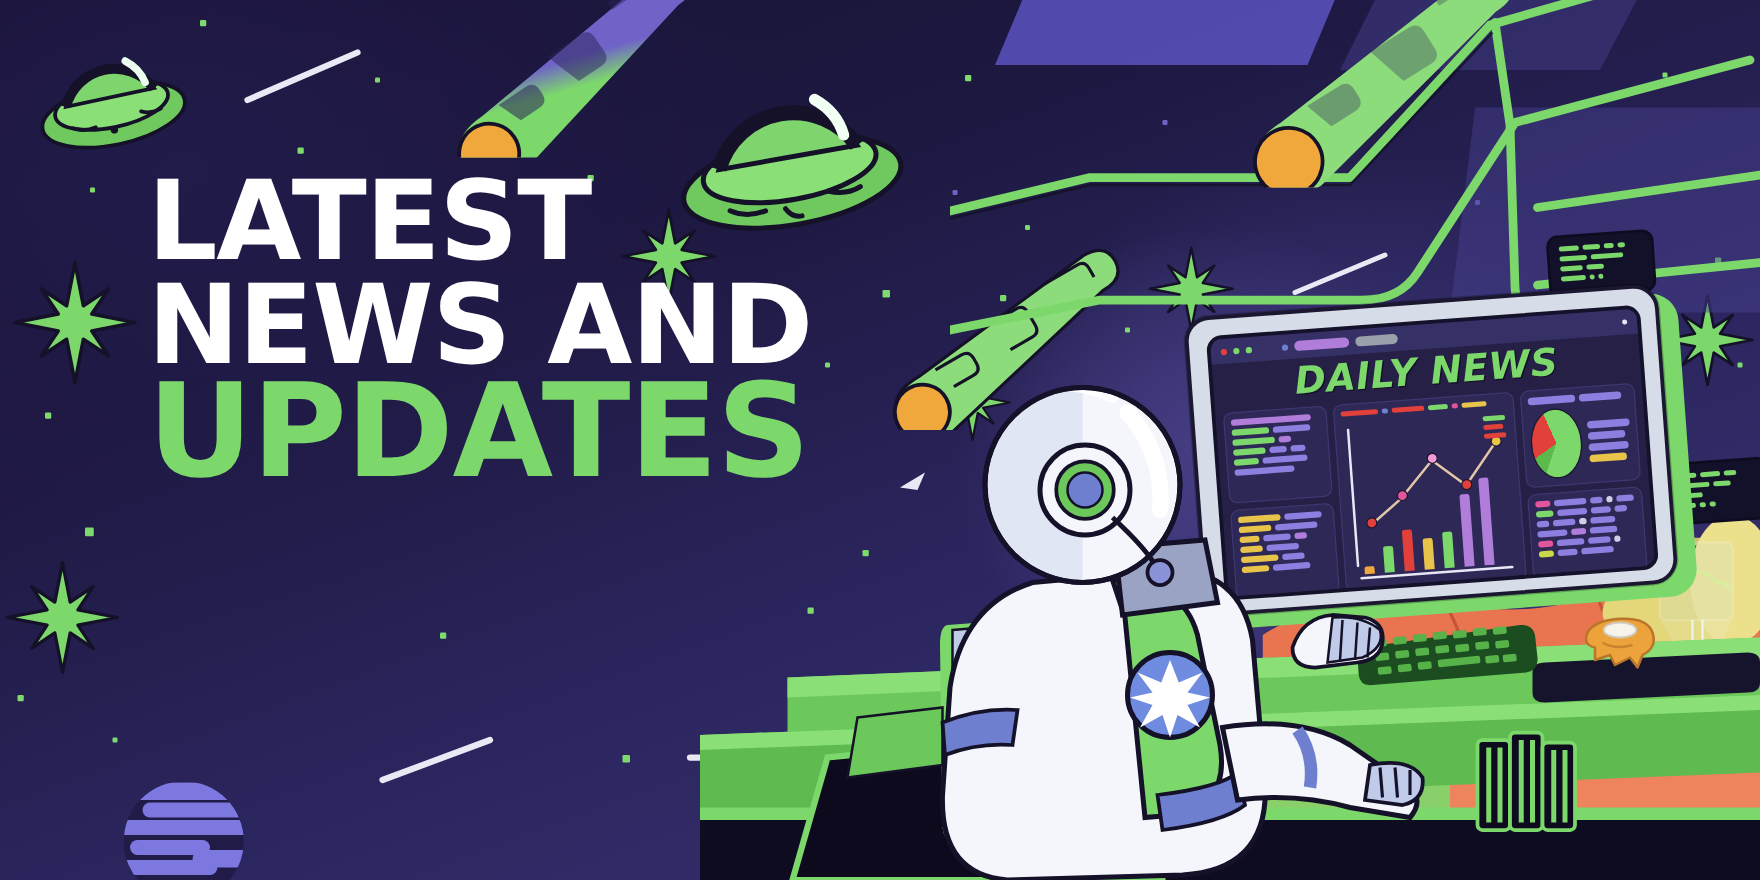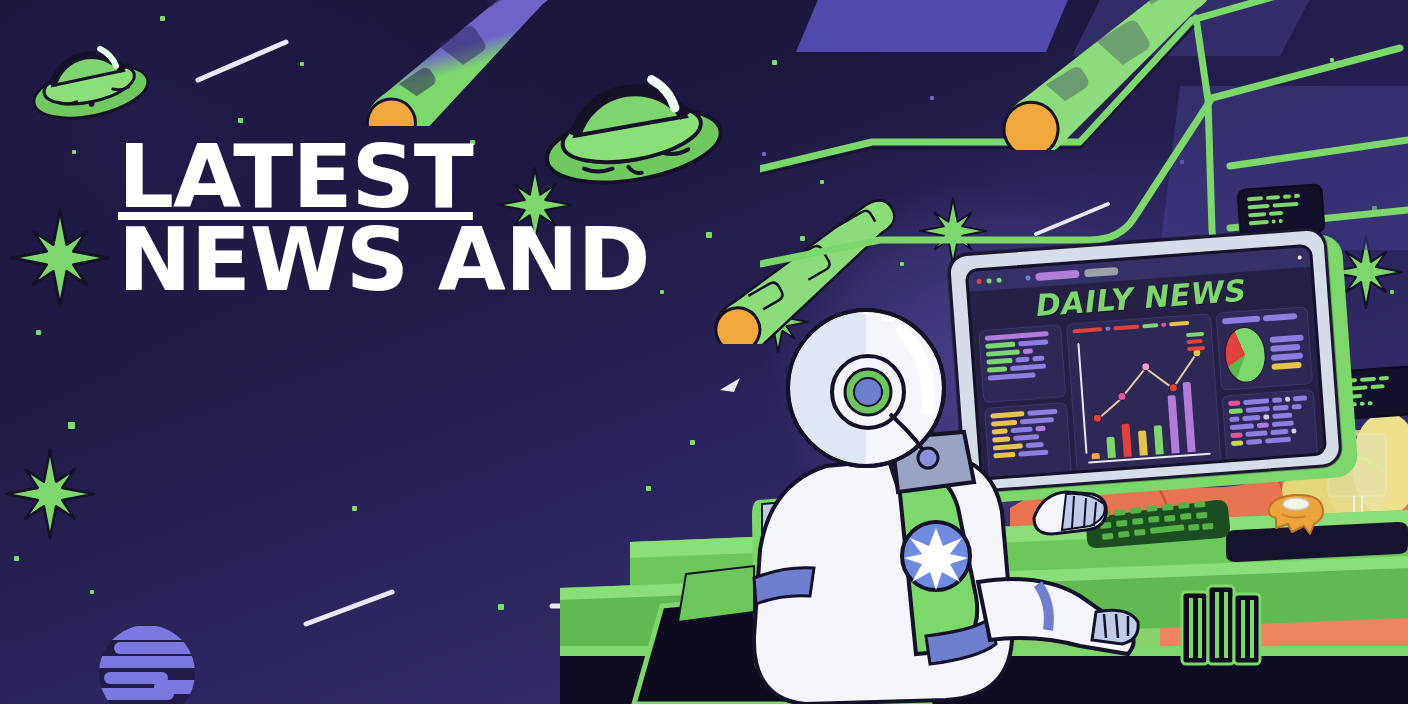--- a/index.html
+++ b/index.html
@@ -26,21 +26,21 @@
 
   
   .spark { position:absolute; }
   .spark svg { display:block; overflow:visible; }
 
   
   #title { position:absolute; left:118px; top:140px; z-index:40; }
   #title .ln { display:block; font-weight:800; letter-spacing:-1px;
     line-height:0.83; text-transform:uppercase;
     font-family:"DejaVu Sans","Liberation Sans",sans-serif; }
-  #title .l1 { font-size:88px; color:#ffffff;text-decoration:underline; }
+  #title .l1 { font-size:88px; color:#ffffff; }
   #title .l2 { font-size:104px; color:#7dd86c; margin-top:4px; }
   #title .l3 { font-size:88px; color:#ffffff; margin-top:10px; }
   #title .l4 { font-size:104px; color:#7dd86c; margin-top:6px; }
 
   
   #monitor { position:absolute; left:955px; top:240px; width:385px; height:245px;
     transform: rotate(-4.2deg); z-index:25; }
   #mon-green { position:absolute; left:10px; top:8px; width:385px; height:243px;
     background:#7dd86c; border-radius:22px; }
   #mon-bezel { position:absolute; left:0; top:0; width:380px; height:240px;
@@ -677,15 +677,16 @@
           </div>
 
         </div>
       </div>
     </div>
   </div>
 
   <div id="title">
     <span class="ln l1">LATEST</span>
     <span class="ln l3">NEWS AND</span>
+    <span class="ln l4">UPDATES</span>
   </div>
 
 </div>
 
 </body></html>

